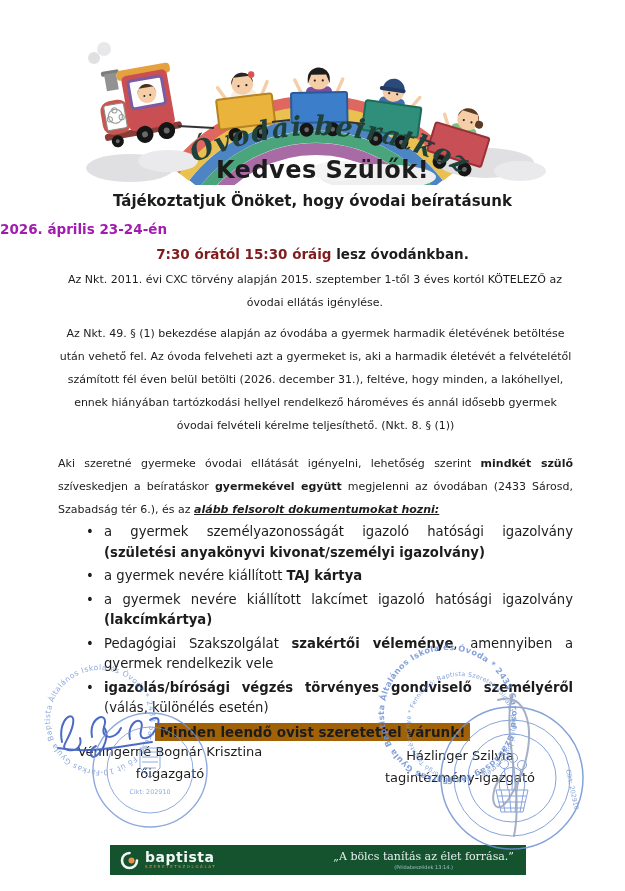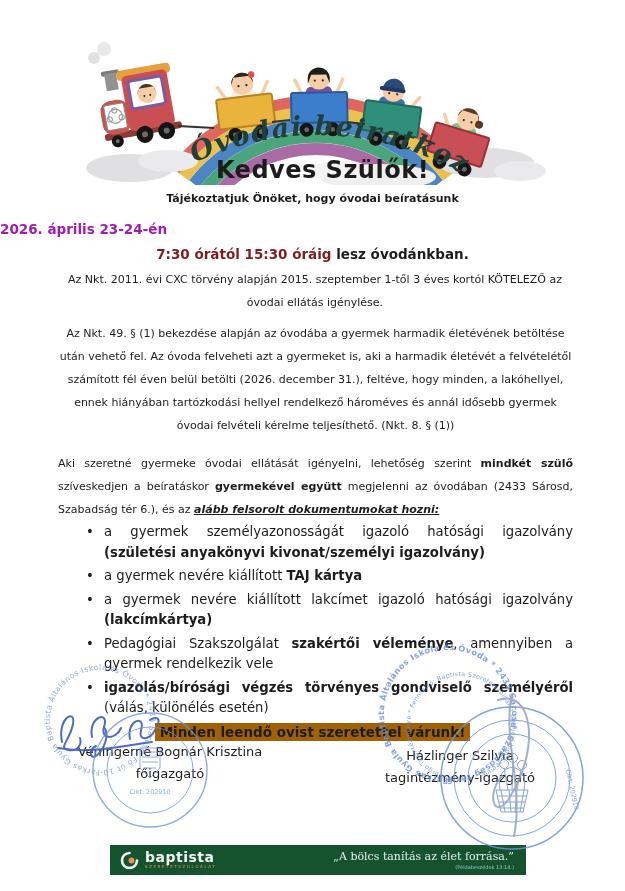--- a/index.html
+++ b/index.html
@@ -4,21 +4,21 @@
 <style>
   html,body{margin:0;padding:0;background:#9a9a9a;}
   .page{
     position:relative;width:625px;height:891px;background:#ffffff;margin:0 auto;
     font-family:"DejaVu Sans",sans-serif;color:#1c1c1c;overflow:hidden;
   }
   .banner-svg{position:absolute;left:78px;top:40px;width:470px;height:145px;}
   .greeting{position:absolute;left:0;top:156px;width:100%;text-align:center;
     font-size:24px;font-weight:bold;letter-spacing:.5px;padding-left:10px;}
   .announcement{position:absolute;left:0;top:192px;width:100%;text-align:center;
-    font-size:11px;font-weight:bold;}
+    font-size:15px;font-weight:bold;}
   .date-line{position:absolute;left:0;top:221px;width:100%;text-align:left;
     font-size:13.5px;font-weight:bold;color:#a21caf;}
   .time-line{position:absolute;left:0;top:246px;width:100%;text-align:center;
     font-size:13.5px;font-weight:bold;}
   .time-line .pink{color:#7f1d1d;}
   .para{position:absolute;font-size:11px;line-height:23px;}
   .law2011{left:60px;right:55px;top:268px;text-align:center;}
   .law49{left:58px;right:52px;top:322px;text-align:center;}
   .aki{left:58px;right:52px;top:452px;text-align:justify;}
   .doc-list{position:absolute;left:82px;right:52px;top:522px;margin:0;padding:0;
@@ -40,21 +40,21 @@
     pointer-events:none;z-index:5;}
   .footer{position:absolute;left:110px;top:845px;width:416px;height:30px;
     background:#14532d;display:flex;justify-content:space-between;
     align-items:center;padding:0 12px 0 10px;box-sizing:border-box;}
   .f-logo{display:flex;align-items:center;gap:6px;}
   .f-icon svg{display:block;}
   .f-name{display:block;color:#f2f6f7;font-size:14px;font-weight:bold;
     letter-spacing:.5px;line-height:13px;}
   .f-sub{display:block;color:#e8914d;font-size:4px;letter-spacing:1.6px;
     text-transform:uppercase;line-height:6px;}
-  .f-quote-wrap{text-align:right;}
+  .f-quote-wrap{text-align:center;}
   .f-quote{color:#e9eff1;font-family:"DejaVu Serif",serif;font-size:11px;}
   .f-quote-src{color:#9fc3cc;font-size:5px;margin-top:1px;}
 </style>
 </head>
 <body>
 
 <div class="page">
 
   <svg class="banner-svg" viewBox="0 0 470 145" aria-hidden="true">
 

